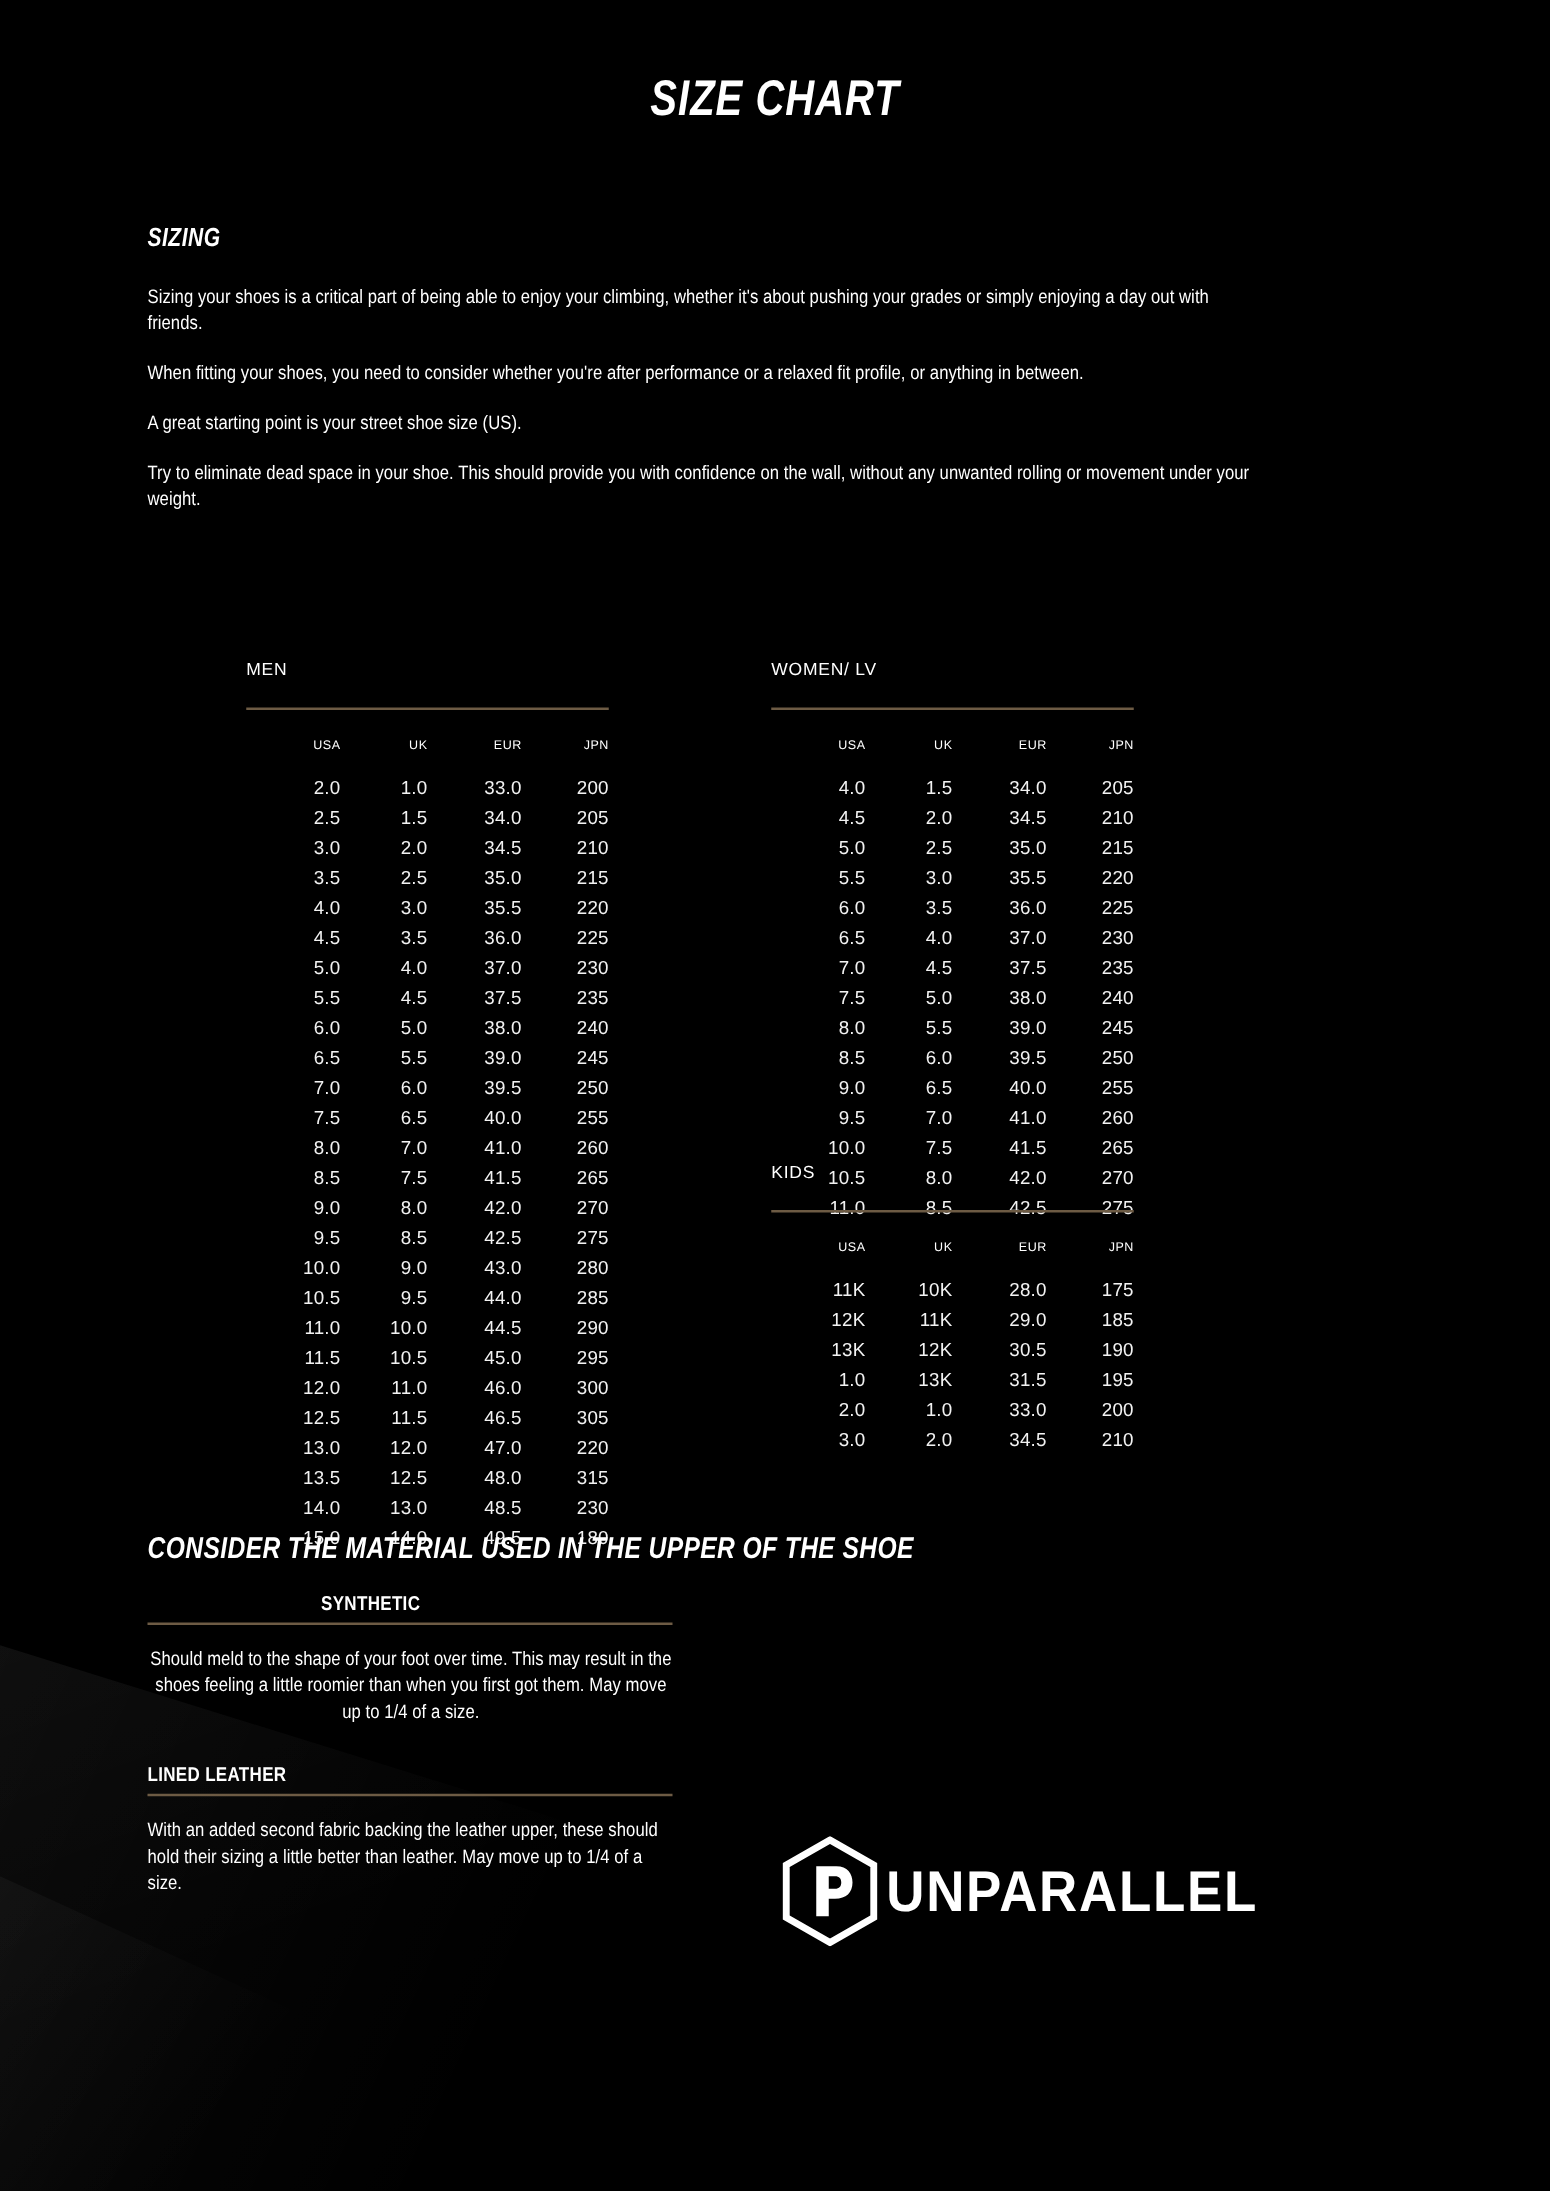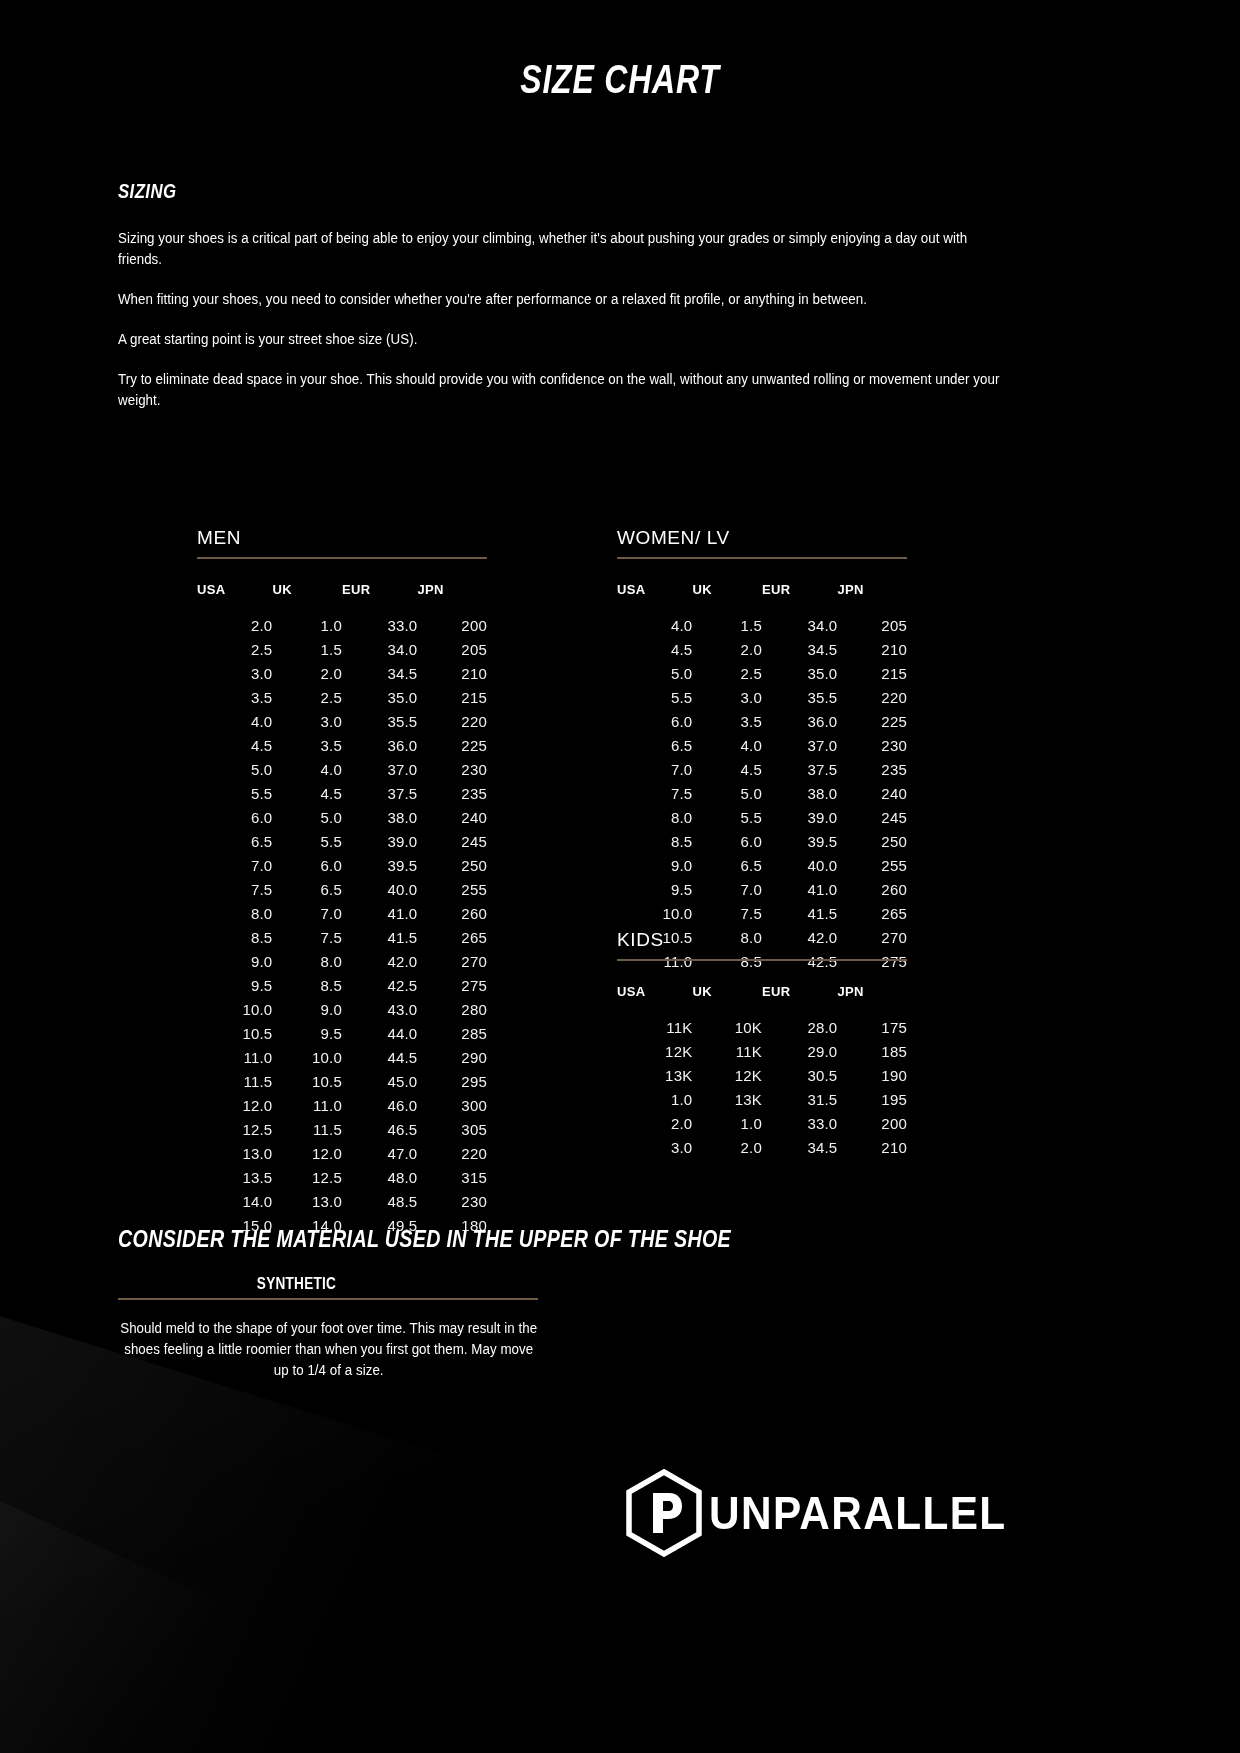--- a/index.html
+++ b/index.html
@@ -56,28 +56,28 @@
   }
 
   
   .tables { position:absolute; left:0; top:410px; width:1240px; }
   .tbl { position:absolute; width:290px; }
   .tbl.men     { left:197px; top:60px; }
   .tbl.women   { left:617px; top:60px; }
   .tbl.kids    { left:617px; top:462px; }
 
   .tbl-title {
-    font-size:19px; letter-spacing:0.6px;
-    padding-bottom:8px; font-weight:normal;
+    font-size:14px; letter-spacing:0.6px;
+    padding-bottom:23px; font-weight:normal;
   }
   .tbl-rule { height:2px; background:#6d5b44; margin-bottom:23px; }
 
   table.sizes { width:100%; border-collapse:collapse; }
   table.sizes th {
-    font-size:13px; font-weight:bold; text-align:left;
+    font-size:10px; font-weight:normal; text-align:right;
     padding-bottom:16px; letter-spacing:0.4px;
   }
   table.sizes td {
     font-size:15px; font-weight:normal; text-align:right;
     padding:3.5px 0; letter-spacing:0.2px; color:#f2f2f2;
   }
   table.sizes th:first-child, table.sizes td:first-child { width:26%; }
   table.sizes th:nth-child(2), table.sizes td:nth-child(2) { width:24%; }
   table.sizes th:nth-child(3), table.sizes td:nth-child(3) { width:26%; }
   table.sizes th:nth-child(4), table.sizes td:nth-child(4) { width:24%;margin-top:12px; }
@@ -476,20 +476,25 @@
 
   <h2 class="material-head">CONSIDER THE MATERIAL USED IN THE UPPER OF THE SHOE</h2>
 
   <div class="mat-col a">
     <div class="mat-title">SYNTHETIC</div>
     <div class="mat-rule"></div>
     <div class="mat-body">Should meld to the shape of your foot over time. This may result in the shoes feeling a little roomier than when you first got them. May move up to 1/4 of a size.</div>
   </div>
 
 
+  <div class="mat-col c">
+    <div class="mat-title">LINED LEATHER</div>
+    <div class="mat-rule"></div>
+    <div class="mat-body">With an added second fabric backing the leather upper, these should hold their sizing a little better than leather. May move up to 1/4 of a size.</div>
+  </div>
 
   <div class="logo">
     <span>
       <svg class="logo-mark" viewBox="0 0 78 88" xmlns="http://www.w3.org/2000/svg">
         <polygon points="39,3 74,23 74,65 39,85 4,65 4,23" fill="none" stroke="#ffffff" stroke-width="5.5" stroke-linejoin="miter"></polygon>
         <path d="M28,24 L44,24 C53,24 57,30 57,37 C57,45 52,50 43,50 L38,50 L38,64 L28,64 Z
                  M38,32 L38,42 L43,42 C46.5,42 48,40 48,37 C48,34 46.5,32 43,32 Z" fill="#ffffff"></path>
       </svg>
     </span>
     <span class="logo-word">UNPARALLEL</span>

